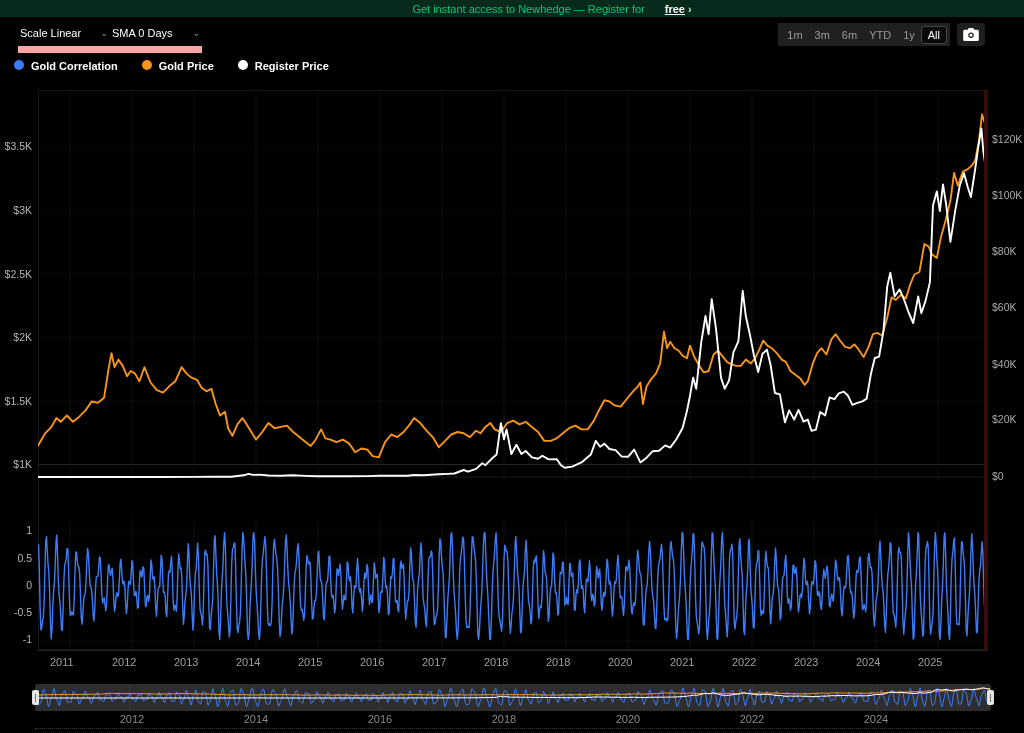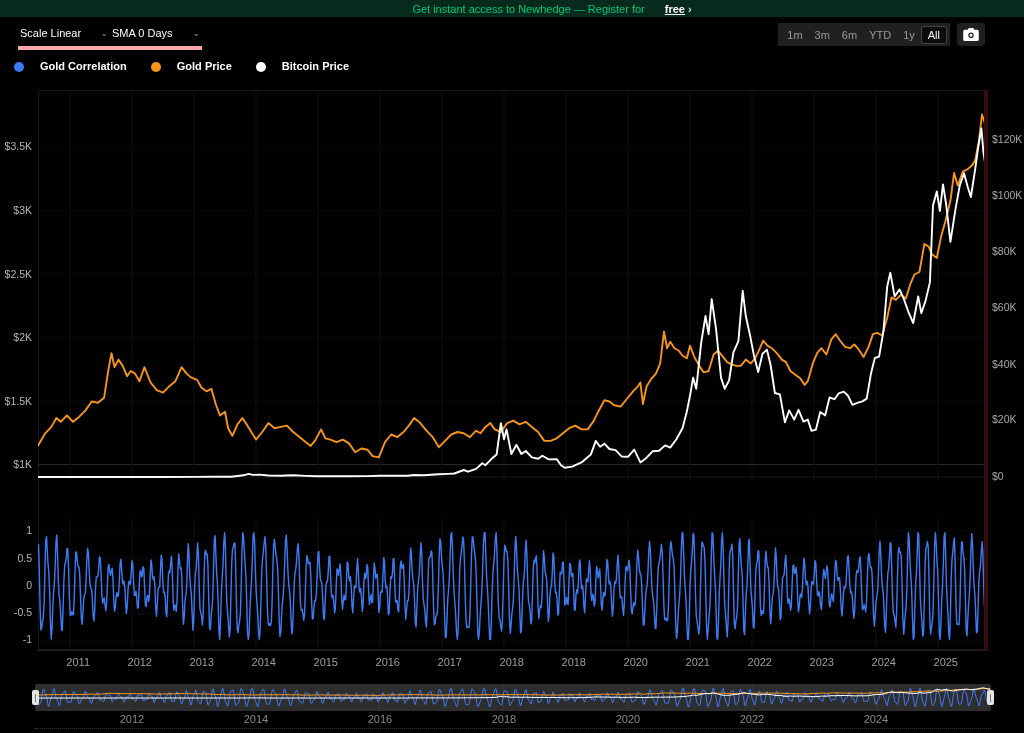--- a/index.html
+++ b/index.html
@@ -6,45 +6,45 @@
   #app{position:relative;width:1024px;height:733px;background:#000;overflow:hidden;
        font-family:"Liberation Sans", sans-serif;-webkit-font-smoothing:antialiased;}
   
   .banner{position:absolute;left:0;top:0;width:1024px;height:17px;background:#062a1c;
           display:flex;align-items:center;justify-content:center;font-size:11px;cursor:pointer;padding-left:40px;}
   .b-text{color:#00c878;}
   .b-free{color:#ffffff;font-weight:bold;text-decoration:underline;margin-left:20px;}
   .b-arrow{color:#bfe9d6;margin-left:3px;font-weight:bold;}
   
   .dd{position:absolute;top:24px;width:88px;height:18px;display:flex;align-items:center;
-      justify-content:space-between;border-bottom:4px solid #fca5a5;padding:0 2px 4px 2px;cursor:pointer;text-align:right;}
+      justify-content:space-between;border-bottom:7px solid #fca5a5;padding:0 2px 4px 2px;cursor:pointer;text-align:right;}
   .dd span{color:#fff;font-size:11px;}
   .dd .chev{color:#9a9a9a;font-size:9px;}
   
   .ranges{position:absolute;top:23px;right:74px;height:23px;background:#202020;border-radius:0;
           display:flex;align-items:center;padding:0 3px;}
   .rbtn{background:none;border:none;color:#9a9a9a;font-size:11px;font-family:inherit;
         padding:3px 6px;cursor:pointer;border-radius:3px;}
   .rbtn.active{background:#0a0a0a;color:#fff;border:1px solid #454545;padding:2px 6px;}
   .camera{position:absolute;top:23px;right:39px;width:28px;height:23px;background:#202020;
           border:none;border-radius:4px;display:flex;align-items:center;justify-content:center;cursor:pointer;}
   
   .legend{position:absolute;left:14px;top:60px;display:flex;align-items:center;gap:24px;}
-  .litem{display:flex;align-items:flex-end;gap:16px;cursor:pointer;}
+  .litem{display:flex;align-items:flex-start;gap:7px;cursor:pointer;}
   .ldot{width:10px;height:10px;border-radius:50%;}
   .llab{color:#fff;font-size:11px;font-weight:bold;}
   
   .chart-border{position:absolute;left:38px;top:90px;width:950px;height:561px;
                 border:1px solid #161616;box-sizing:border-box;pointer-events:none;}
   .pane{position:absolute;display:block;}
   .tick{position:absolute;font-size:10.5px;color:#b5b5b5;}
   .tick.l{left:0;width:32px;text-align:right;}
   .tick.r{left:992px;width:34px;text-align:left;color:#a8a8a8;}
   .tick.c{left:0;width:32px;text-align:right;}
-  .year{position:absolute;top:656px;width:40px;text-align:right;font-size:11px;color:#9e9e9e;}
+  .year{position:absolute;top:656px;width:40px;text-align:left;font-size:11px;color:#9e9e9e;}
   .navyear{position:absolute;top:713px;width:44px;text-align:center;font-size:11px;color:#8a8a8a;}
   
   .wm{position:absolute;left:348px;top:334px;display:flex;align-items:center;gap:14px;pointer-events:none;}
   .wm-text{color:#2b2b2b;font-size:48px;font-weight:bold;letter-spacing:-1px;line-height:58px;}
   
   .plotline{position:absolute;left:984px;top:90px;width:4px;height:560px;background:#360c0c;}
   
   .nav{position:absolute;left:35px;top:684px;width:956px;height:27px;background:#2e2e2e;
        border-radius:2px;cursor:grab;}
   .handle{position:absolute;top:6px;width:7px;height:15px;background:#e4e4e4;border-radius:2px;
@@ -92,21 +92,21 @@
     <div class="litem">
       <span class="ldot" style="background-color: rgb(61, 123, 244);"></span>
       <span class="llab">Gold Correlation</span>
     </div>
     <div class="litem">
       <span class="ldot" style="background-color: rgb(247, 148, 28);"></span>
       <span class="llab">Gold Price</span>
     </div>
     <div class="litem">
       <span class="ldot" style="background-color: rgb(255, 255, 255);"></span>
-      <span class="llab">Bitcoin Price</span>
+      <span class="llab">Register Price</span>
     </div>
   </div>
 
   <div class="chart-border"></div>
 
   <span class="tick l" style="top:140px">$3.5K</span>
   <span class="tick l" style="top:204px">$3K</span>
   <span class="tick l" style="top:268px">$2.5K</span>
   <span class="tick l" style="top:331px">$2K</span>
   <span class="tick l" style="top:395px">$1.5K</span>

